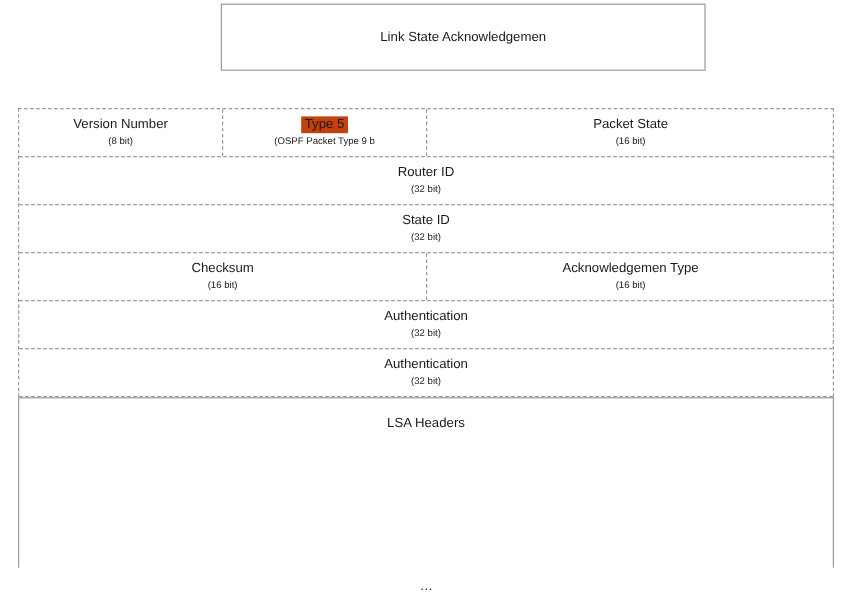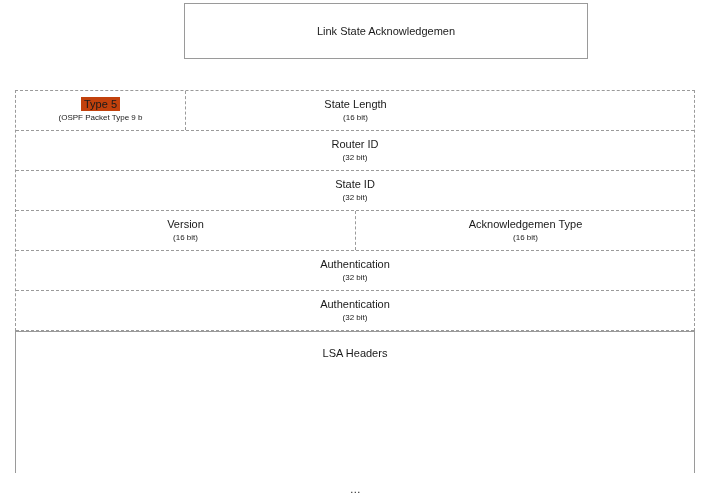--- a/index.html
+++ b/index.html
@@ -132,46 +132,50 @@
 <body>
 
 <div class="title-box">
   <div class="title-text">Link State Acknowledgemen</div>
 </div>
 
 <div class="packet-grid">
 
   <div class="grid-row">
     <div class="cell divider w-170">
+      <div class="cell-title">Version Number</div>
+      <div class="cell-sub">(8 bit)</div>
+    </div>
+    <div class="cell divider w-170">
       <div class="cell-title hl">Type 5</div>
       <div class="cell-sub">(OSPF Packet Type 9 b</div>
     </div>
     <div class="cell w-339">
-      <div class="cell-title">State Length</div>
+      <div class="cell-title">Packet State</div>
       <div class="cell-sub">(16 bit)</div>
     </div>
   </div>
 
   <div class="grid-row">
     <div class="cell w-full">
       <div class="cell-title">Router ID</div>
       <div class="cell-sub">(32 bit)</div>
     </div>
   </div>
 
   <div class="grid-row">
     <div class="cell w-full">
       <div class="cell-title">State ID</div>
       <div class="cell-sub">(32 bit)</div>
     </div>
   </div>
 
   <div class="grid-row">
     <div class="cell divider w-340">
-      <div class="cell-title">Version</div>
+      <div class="cell-title">Checksum</div>
       <div class="cell-sub">(16 bit)</div>
     </div>
     <div class="cell w-339">
       <div class="cell-title">Acknowledgemen Type</div>
       <div class="cell-sub">(16 bit)</div>
     </div>
   </div>
 
   <div class="grid-row">
     <div class="cell w-full">

